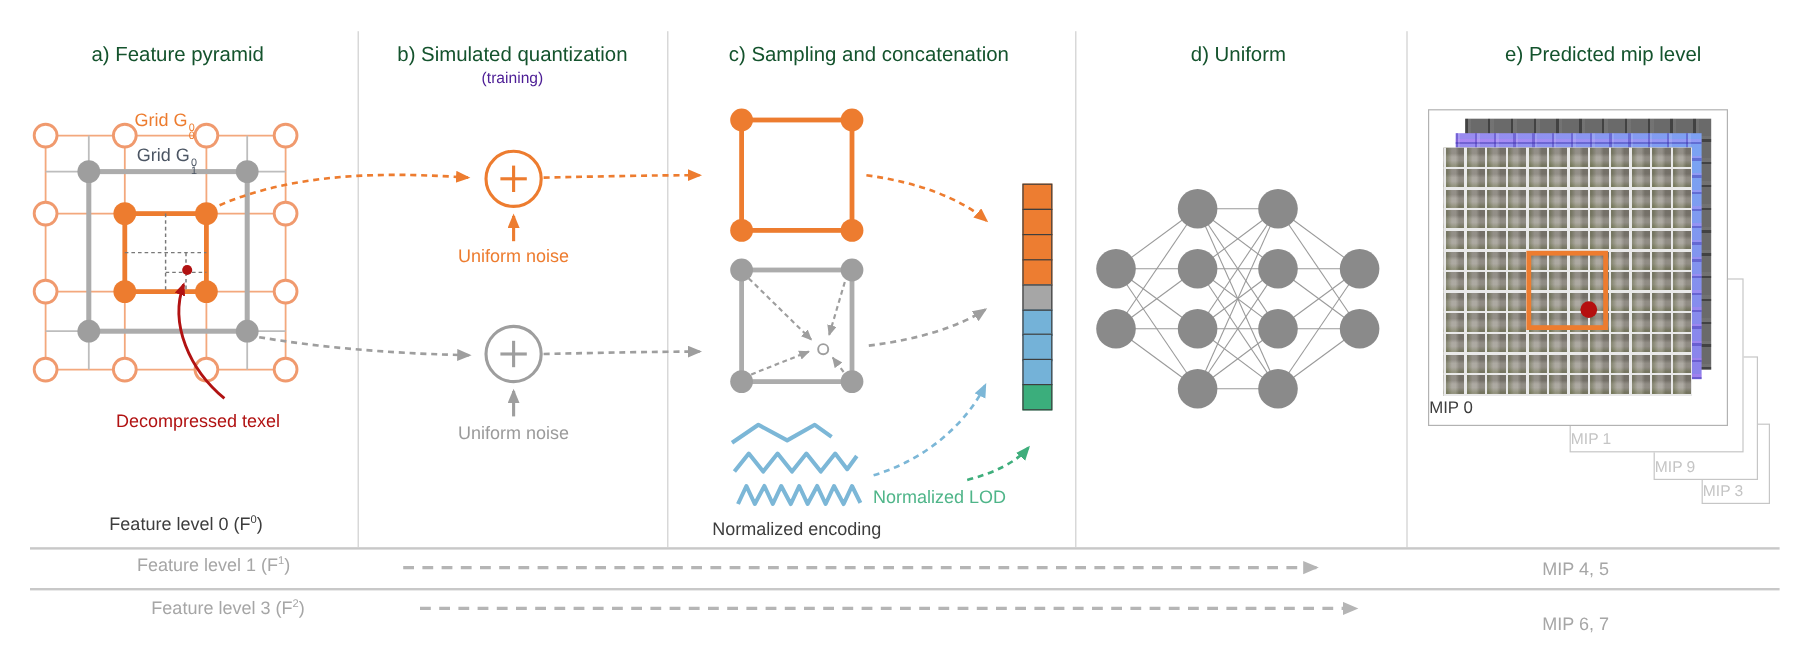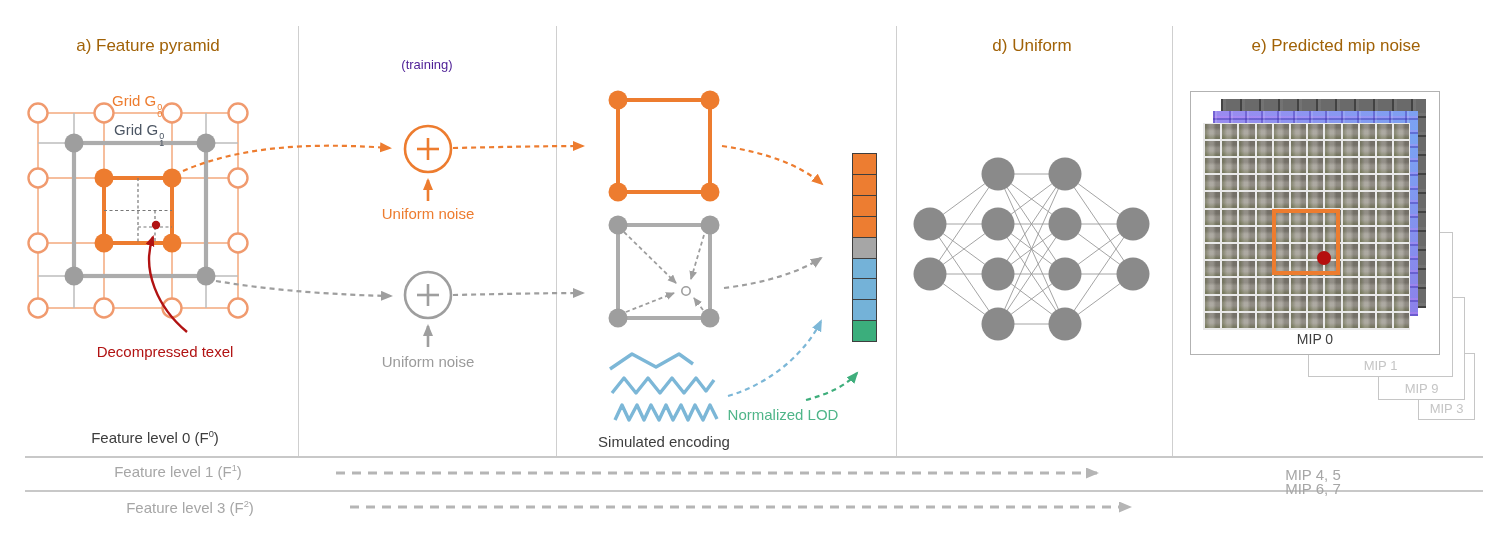--- a/index.html
+++ b/index.html
@@ -2,42 +2,42 @@
 <html><head>
 <meta charset="utf-8">
 <style>
   html,body{margin:0;padding:0;background:#ffffff;}
   #canvas{
     position:relative;width:1500px;height:540px;background:#ffffff;overflow:hidden;
     font-family:"Liberation Sans","DejaVu Sans",sans-serif;
   }
   .lbl{position:absolute;white-space:nowrap;}
   .center{transform:translateX(-50%);}
-  .panel-title{font-size:17px;color:#a16207;}
+  .panel-title{font-size:17px;color:#14532d;}
   .panel-sub{font-size:13px;color:#4c1d95;}
   .t-dark{color:#3d3d3d;}
   .t-gray{color:#a6a6a6;}
   .t-midgray{color:#9b9b9b;}
   .t-orange{color:#ed7c2f;}
   .t-slate{color:#4b5563;}
   .t-red{color:#b11212;margin-top:13px;}
   .t-green{color:#4fb589;}
   .f15{font-size:15px;}
   sup{font-size:0.62em;line-height:0;}
   .supsub{display:inline-flex;flex-direction:column;align-items:flex-start;
           font-size:0.60em;line-height:0.78em;vertical-align:-0.45em;margin-left:1px;}
   .vdiv{position:absolute;top:26px;height:430px;width:1.5px;background:#cfcfcf;}
   .hline{position:absolute;left:25px;width:1458px;height:1.5px;background:#c8c8c8;}
   
   #concat-column{position:absolute;left:852px;top:153px;width:25px;}
   .vcell{width:25px;height:22.1px;border:1.2px solid #3e3e3e;margin-top:-1.2px;box-sizing:border-box;}
   .vcell:first-child{margin-top:0;}
   
   .mipframe{position:absolute;background:#ffffff;border:1.5px solid #c6c6c6;box-sizing:border-box;}
-  .miplabel{position:absolute;left:0;right:0;bottom:3px;text-align:center;font-size:13px;color:#c5c5c5;}
+  .miplabel{position:absolute;left:0;right:0;bottom:3px;font-size:13px;color:#c5c5c5;}
   #mip0{left:1190px;top:91px;width:250px;height:264px;border-color:#b2b2b2;}
   #mip0 .miplabel{font-size:14px;color:#3d3d3d;bottom:7px;}
   .tex{position:absolute;}
   .tex-back{left:30px;top:7px;width:205px;height:209px;
     background-color:#6a6a6a;
     background-image:
       repeating-linear-gradient(90deg, rgba(0,0,0,.38) 0 2px, rgba(255,255,255,.06) 2px 5px, rgba(0,0,0,0) 5px 19px),
       repeating-linear-gradient(0deg, rgba(0,0,0,.38) 0 2px, rgba(255,255,255,.05) 2px 5px, rgba(0,0,0,0) 5px 19px);}
   .tex-mid{left:22px;top:19px;width:205px;height:205px;
     background-image:
@@ -293,50 +293,52 @@
         <circle cx="1065" cy="324" r="16.5" fill="#8A8A8A"></circle>
         <circle cx="1133" cy="224" r="16.5" fill="#8A8A8A"></circle>
         <circle cx="1133" cy="274" r="16.5" fill="#8A8A8A"></circle>
       </g>
 
     <path d="M 336,473 L 1097,473" fill="none" stroke="#b5b5b5" stroke-width="2.8" stroke-dasharray="9 7" marker-end="url(#m-rowgray)"></path>
     <path d="M 350,507 L 1130,507" fill="none" stroke="#b5b5b5" stroke-width="2.8" stroke-dasharray="9 7" marker-end="url(#m-rowgray)"></path>
   </svg>
 
   <div class="lbl panel-title center" style="left:148px;top:36px">a) Feature pyramid</div>
+  <div class="lbl panel-title center" style="left:427px;top:36px">b) Simulated quantization</div>
   <div class="lbl panel-sub center" style="left:427px;top:57px">(training)</div>
+  <div class="lbl panel-title center" style="left:724px;top:36px">c) Sampling and concatenation</div>
   <div class="lbl panel-title center" style="left:1032px;top:36px">d) Uniform</div>
-  <div class="lbl panel-title center" style="left:1336px;top:36px">e) Predicted mip noise</div>
+  <div class="lbl panel-title center" style="left:1336px;top:36px">e) Predicted mip level</div>
 
   <div class="lbl t-orange f15" style="left:112px;top:92px">
     <span>Grid G</span><span class="supsub">
         <span>0</span>
         <span>0</span>
       </span>
   </div>
   <div class="lbl t-slate f15" style="left:114px;top:121px">
     <span>Grid G</span><span class="supsub">
         <span>0</span>
         <span>1</span>
       </span>
   </div>
   <div class="lbl t-red f15 center" style="left:165px;top:330px">Decompressed texel</div>
 
   <div class="lbl t-orange f15 center" style="left:428px;top:205px">Uniform noise</div>
   <div class="lbl t-midgray f15 center" style="left:428px;top:353px">Uniform noise</div>
 
-  <div class="lbl t-dark f15 center" style="left:664px;top:433px">Simulated encoding</div>
+  <div class="lbl t-dark f15 center" style="left:664px;top:433px">Normalized encoding</div>
   <div class="lbl t-green f15 center" style="left:783px;top:406px">Normalized LOD</div>
 
 
   <div class="lbl t-dark f15 center" style="left:155px;top:429px">
     <span>Feature level 0 (F</span><sup>0</sup><span>)</span>
   </div>
   <div class="lbl t-gray f15 center" style="left:178px;top:463px">
     <span>Feature level 1 (F</span><sup>1</sup><span>)</span>
   </div>
   <div class="lbl t-gray f15 center" style="left:190px;top:499px">
     <span>Feature level 3 (F</span><sup>2</sup><span>)</span>
   </div>
   <div class="lbl t-gray f15 center" style="left:1313px;top:466px">MIP 4, 5</div>
-  <div class="lbl t-gray f15 center" style="left:1313px;top:480px">MIP 6, 7</div>
+  <div class="lbl t-gray f15 center" style="left:1313px;top:512px">MIP 6, 7</div>
 
 </div>
 
 </body></html>

